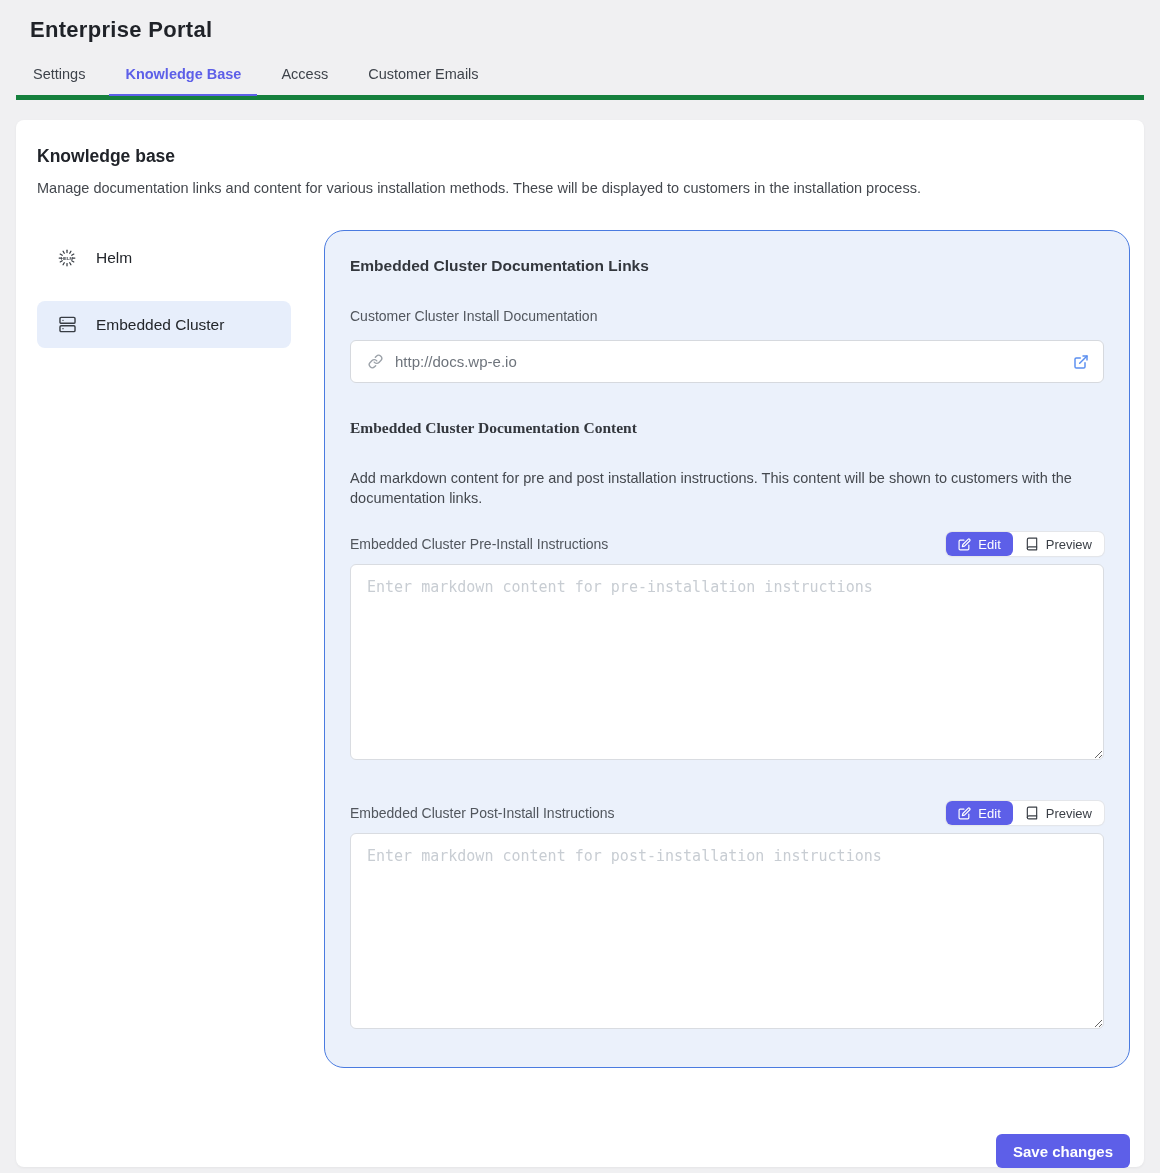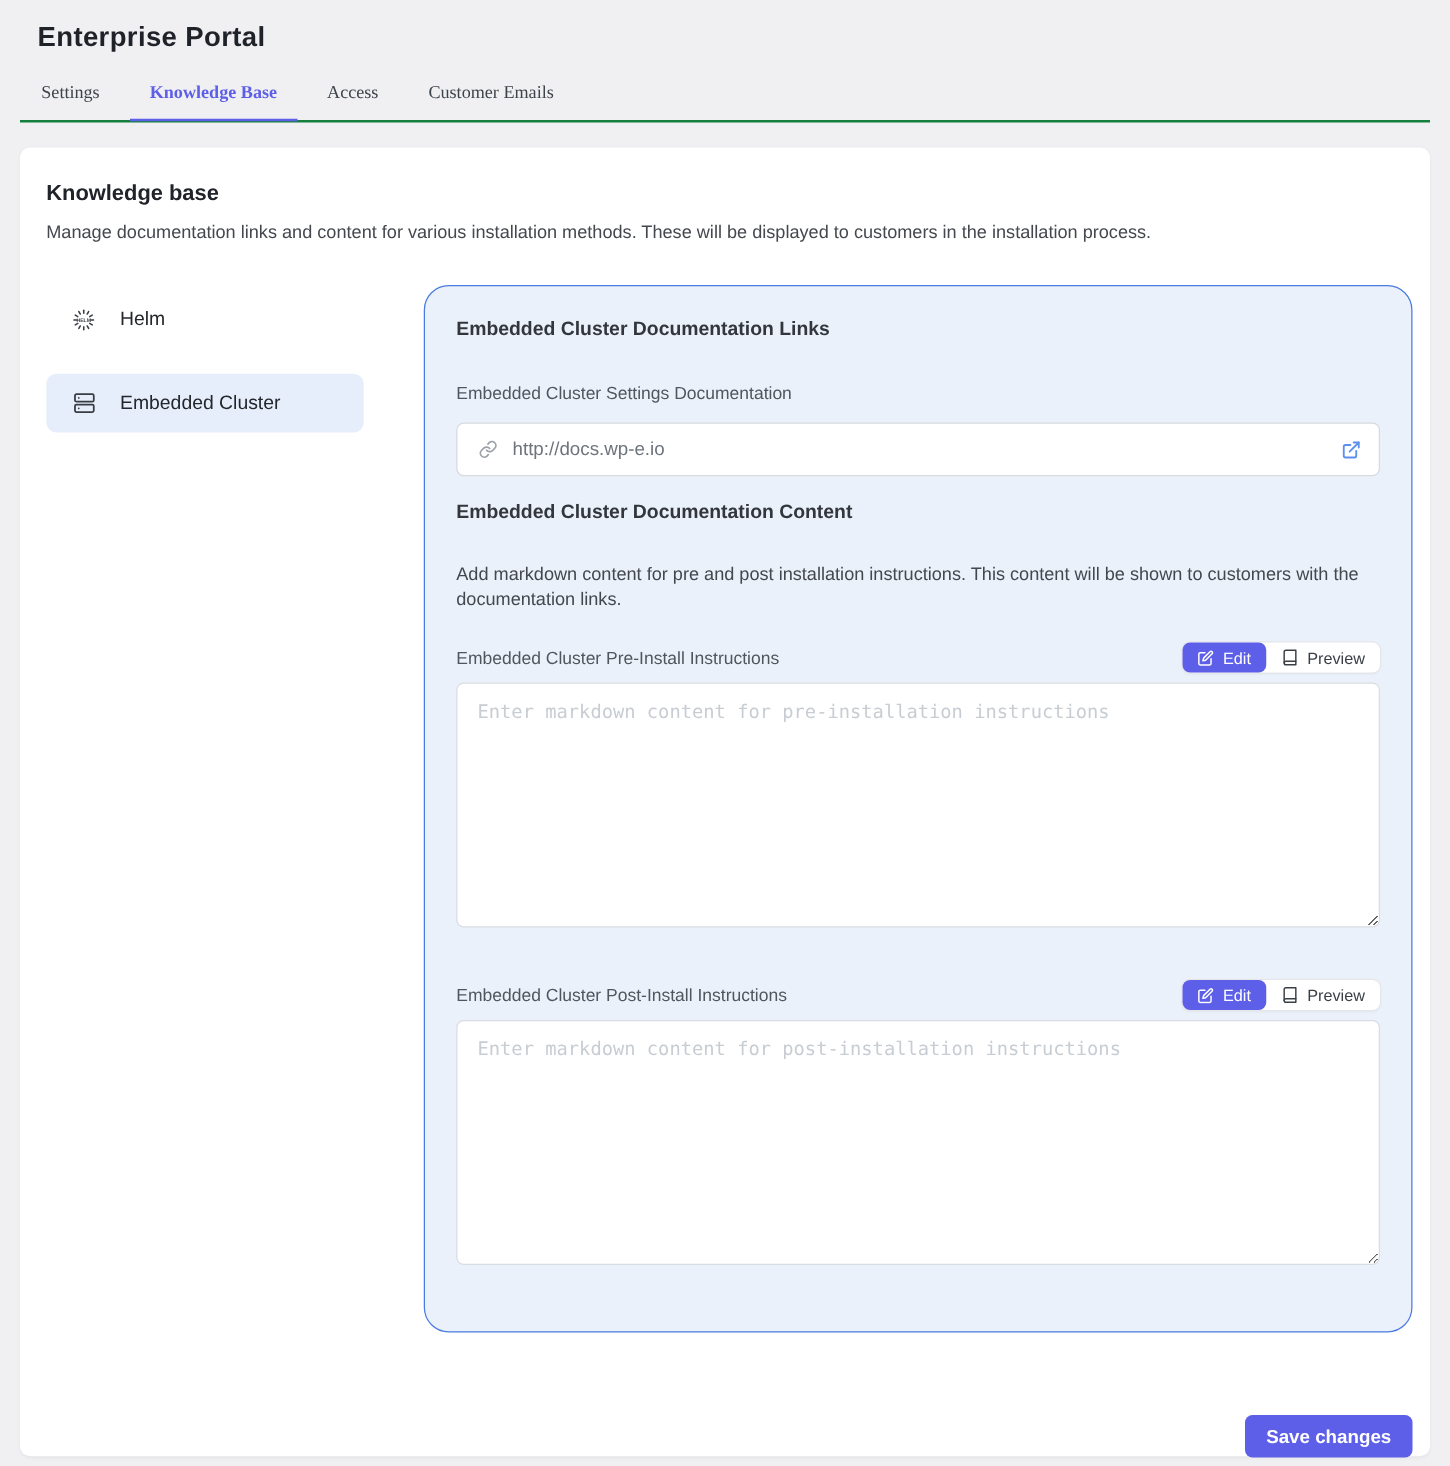--- a/index.html
+++ b/index.html
@@ -13,37 +13,37 @@
   *{box-sizing:border-box;margin:0;padding:0;}
   html,body{width:1160px;height:1173px;overflow:hidden;}
   body{
     background:var(--page-bg);
     font-family:"Liberation Sans","DejaVu Sans",sans-serif;
     color:#24272C;
   }
   
   .app-header{padding:17px 16px 0;}
   .app-title{font-size:22px;font-weight:700;color:#1F2228;letter-spacing:.3px;margin-left:14px;}
-  .tab-bar{display:flex;gap:8px;margin-top:13px;border-bottom:2px solid #15803d;padding-left:1px;font-family:Liberation Serif, serif;}
+  .tab-bar{display:flex;gap:8px;margin-top:13px;border-bottom:5px solid #15803d;padding-left:1px;}
   .tab{
     padding:10px 16px 13px;font-size:14.5px;color:#3E434B;cursor:pointer;white-space:nowrap;
   }
   .tab.active{
     color:var(--accent);font-weight:700;
     border-bottom:2px solid var(--accent);margin-bottom:-1px;padding-bottom:12px;
   }
   
   .card{
     margin:20px 16px 0;background:#fff;border-radius:8px;
     box-shadow:0 1px 3px rgba(0,0,0,.05);
     padding:26px 14px 0 21px;height:1047px;
   }
   .kb-title{font-size:17.5px;font-weight:700;color:#202329;margin-bottom:13px;}
   .kb-desc{font-size:14.5px;color:#44484E;margin-bottom:34px;}
-  .content-row{display:flex;gap:48px;}
+  .content-row{display:flex;gap:33px;}
   
   .method-sidebar{width:254px;flex:none;padding-top:4px;}
   .side-item{
     height:47px;display:flex;align-items:center;gap:19px;padding-left:20px;
     border-radius:8px;font-size:15.5px;color:#23262B;cursor:pointer;margin-bottom:20px;
   }
   .side-item.active{background:var(--sidebar-active-bg);}
   .side-icon{display:flex;align-items:center;justify-content:center;width:20px;height:20px;}
   
   .panel{
@@ -56,21 +56,21 @@
   .install-label{margin-bottom:16px;}
   .url-field{
     display:flex;align-items:center;gap:12px;height:43px;
     background:#fff;border:1px solid #D6D9DE;border-radius:6px;padding:0 14px 0 17px;
   }
   .url-field input{
     flex:1;border:none;outline:none;font-size:15px;color:#6E747C;background:transparent;
     font-family:inherit;
   }
   .icon-btn{display:flex;align-items:center;cursor:pointer;background:none;border:none;padding:0;}
-  .content-title{margin-top:20px;margin-bottom:31px;}
+  .content-title{margin-top:36px;margin-bottom:31px;font-family:Liberation Serif, serif;}
   .content-desc{font-size:14.5px;color:#44484E;line-height:20px;max-width:750px;margin-bottom:24px;}
   .editor-head{display:flex;justify-content:space-between;align-items:center;margin-bottom:8px;}
   .editor-head.second{margin-top:37px;justify-content:space-between;}
   .btn-group{
     display:flex;background:#fff;border-radius:6px;box-shadow:0 0 0 1px #E4E6EA,0 1px 2px rgba(0,0,0,.05);
   }
   .seg-btn{
     height:24px;display:flex;align-items:center;gap:7px;padding:0 12px;
     border:none;background:transparent;font-size:13px;color:#3A3F46;cursor:pointer;
     font-family:inherit;border-radius:6px;
@@ -141,21 +141,21 @@
             <line x1="6.3" y1="17.25" x2="6.32" y2="17.25"></line>
           </svg>
         </span>
         <span>Embedded Cluster</span>
       </div>
     </aside>
 
     <section class="panel">
       <h3 class="panel-h links-title">Embedded Cluster Documentation Links</h3>
 
-      <label class="field-label install-label">Embedded Cluster Settings Documentation</label>
+      <label class="field-label install-label">Customer Cluster Install Documentation</label>
       <div class="url-field">
         <span class="icon-btn">
           <svg width="15" height="15" viewBox="0 0 24 24" fill="none" stroke="#9BA1A8" stroke-width="2.2" stroke-linecap="round" stroke-linejoin="round">
             <path d="M10 13a5 5 0 0 0 7.54.54l3-3a5 5 0 0 0-7.07-7.07l-1.72 1.71"></path>
             <path d="M14 11a5 5 0 0 0-7.54-.54l-3 3a5 5 0 0 0 7.07 7.07l1.71-1.71"></path>
           </svg>
         </span>
         <input value="http://docs.wp-e.io" style="">
         <button class="icon-btn">
           <svg width="16" height="16" viewBox="0 0 24 24" fill="none" stroke="#5B8FF0" stroke-width="2.2" stroke-linecap="round" stroke-linejoin="round">

